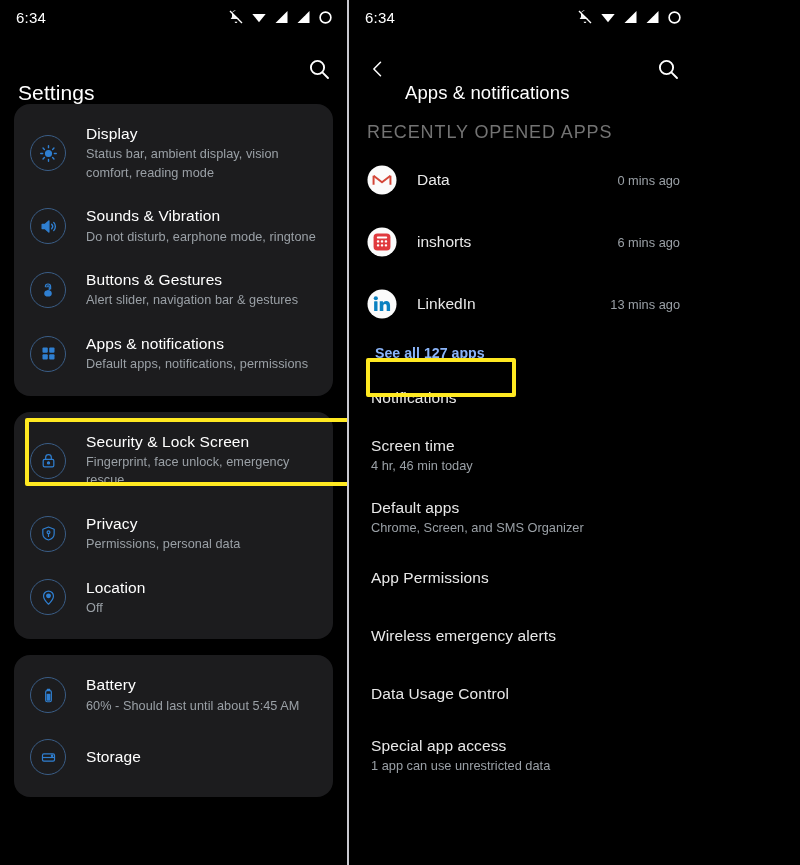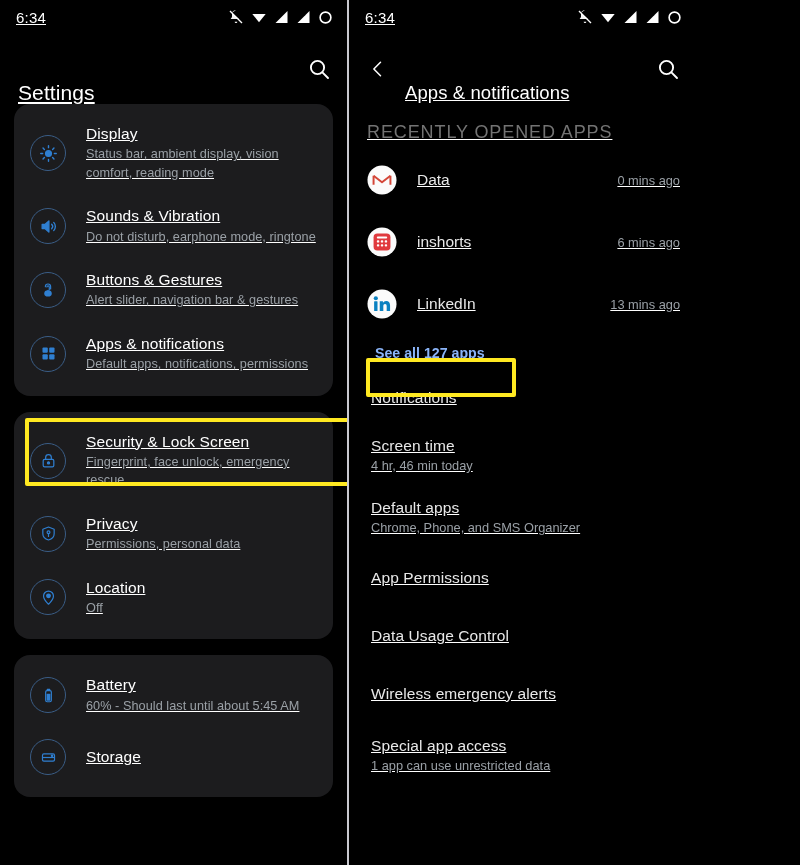--- a/index.html
+++ b/index.html
@@ -2,21 +2,21 @@
 <html><head>
 <meta charset="utf-8">
 <style>
   * { margin:0; padding:0; box-sizing:border-box; }
   html,body{ background:#000; }
   body{
     width:800px; height:865px;
     font-family:"Liberation Sans", sans-serif;
     color:#fff; overflow:hidden; position:relative;
   }
-  .screen{ display:flex; width:696px; height:865px;text-decoration:underline; }
+  .screen{ display:flex; width:696px; height:865px; }
   .panel{ position:relative; height:865px; background:#000; overflow:hidden; }
   .panel-left{ width:399px; }
   .divider{ width:2px; height:865px; background:#c9c9cf; flex:0 0 2px; }
   .panel-right{ width:399px; }
 
   
   .statusbar{
     height:34px; display:flex; align-items:center;
     justify-content:space-between; padding:0 14px 0 16px;
     background:#000;
@@ -366,33 +366,33 @@
         <div class="ritem-title">Notifications</div>
       </div>
 
       <div class="ritem" style="padding-top:12px;padding-bottom:12px;">
         <div class="ritem-title">Screen time</div>
         <div class="ritem-sub">4 hr, 46 min today</div>
       </div>
 
       <div class="ritem" style="padding-top:14px;padding-bottom:14px;">
         <div class="ritem-title">Default apps</div>
-        <div class="ritem-sub">Chrome, Phone, and SMS Organizer</div>
+        <div class="ritem-sub">Chrome, Screen, and SMS Organizer</div>
       </div>
 
       <div class="ritem spaced">
         <div class="ritem-title">App Permissions</div>
       </div>
 
       <div class="ritem spaced">
+        <div class="ritem-title">Wireless emergency alerts</div>
+      </div>
+
+      <div class="ritem spaced">
         <div class="ritem-title">Data Usage Control</div>
-      </div>
-
-      <div class="ritem spaced">
-        <div class="ritem-title">Wireless emergency alerts</div>
       </div>
 
       <div class="ritem" style="padding-top:14px;padding-bottom:14px;">
         <div class="ritem-title">Special app access</div>
         <div class="ritem-sub">1 app can use unrestricted data</div>
       </div>
 
     </div>
 
     <div class="hl-box" id="hl-seeall"></div>

